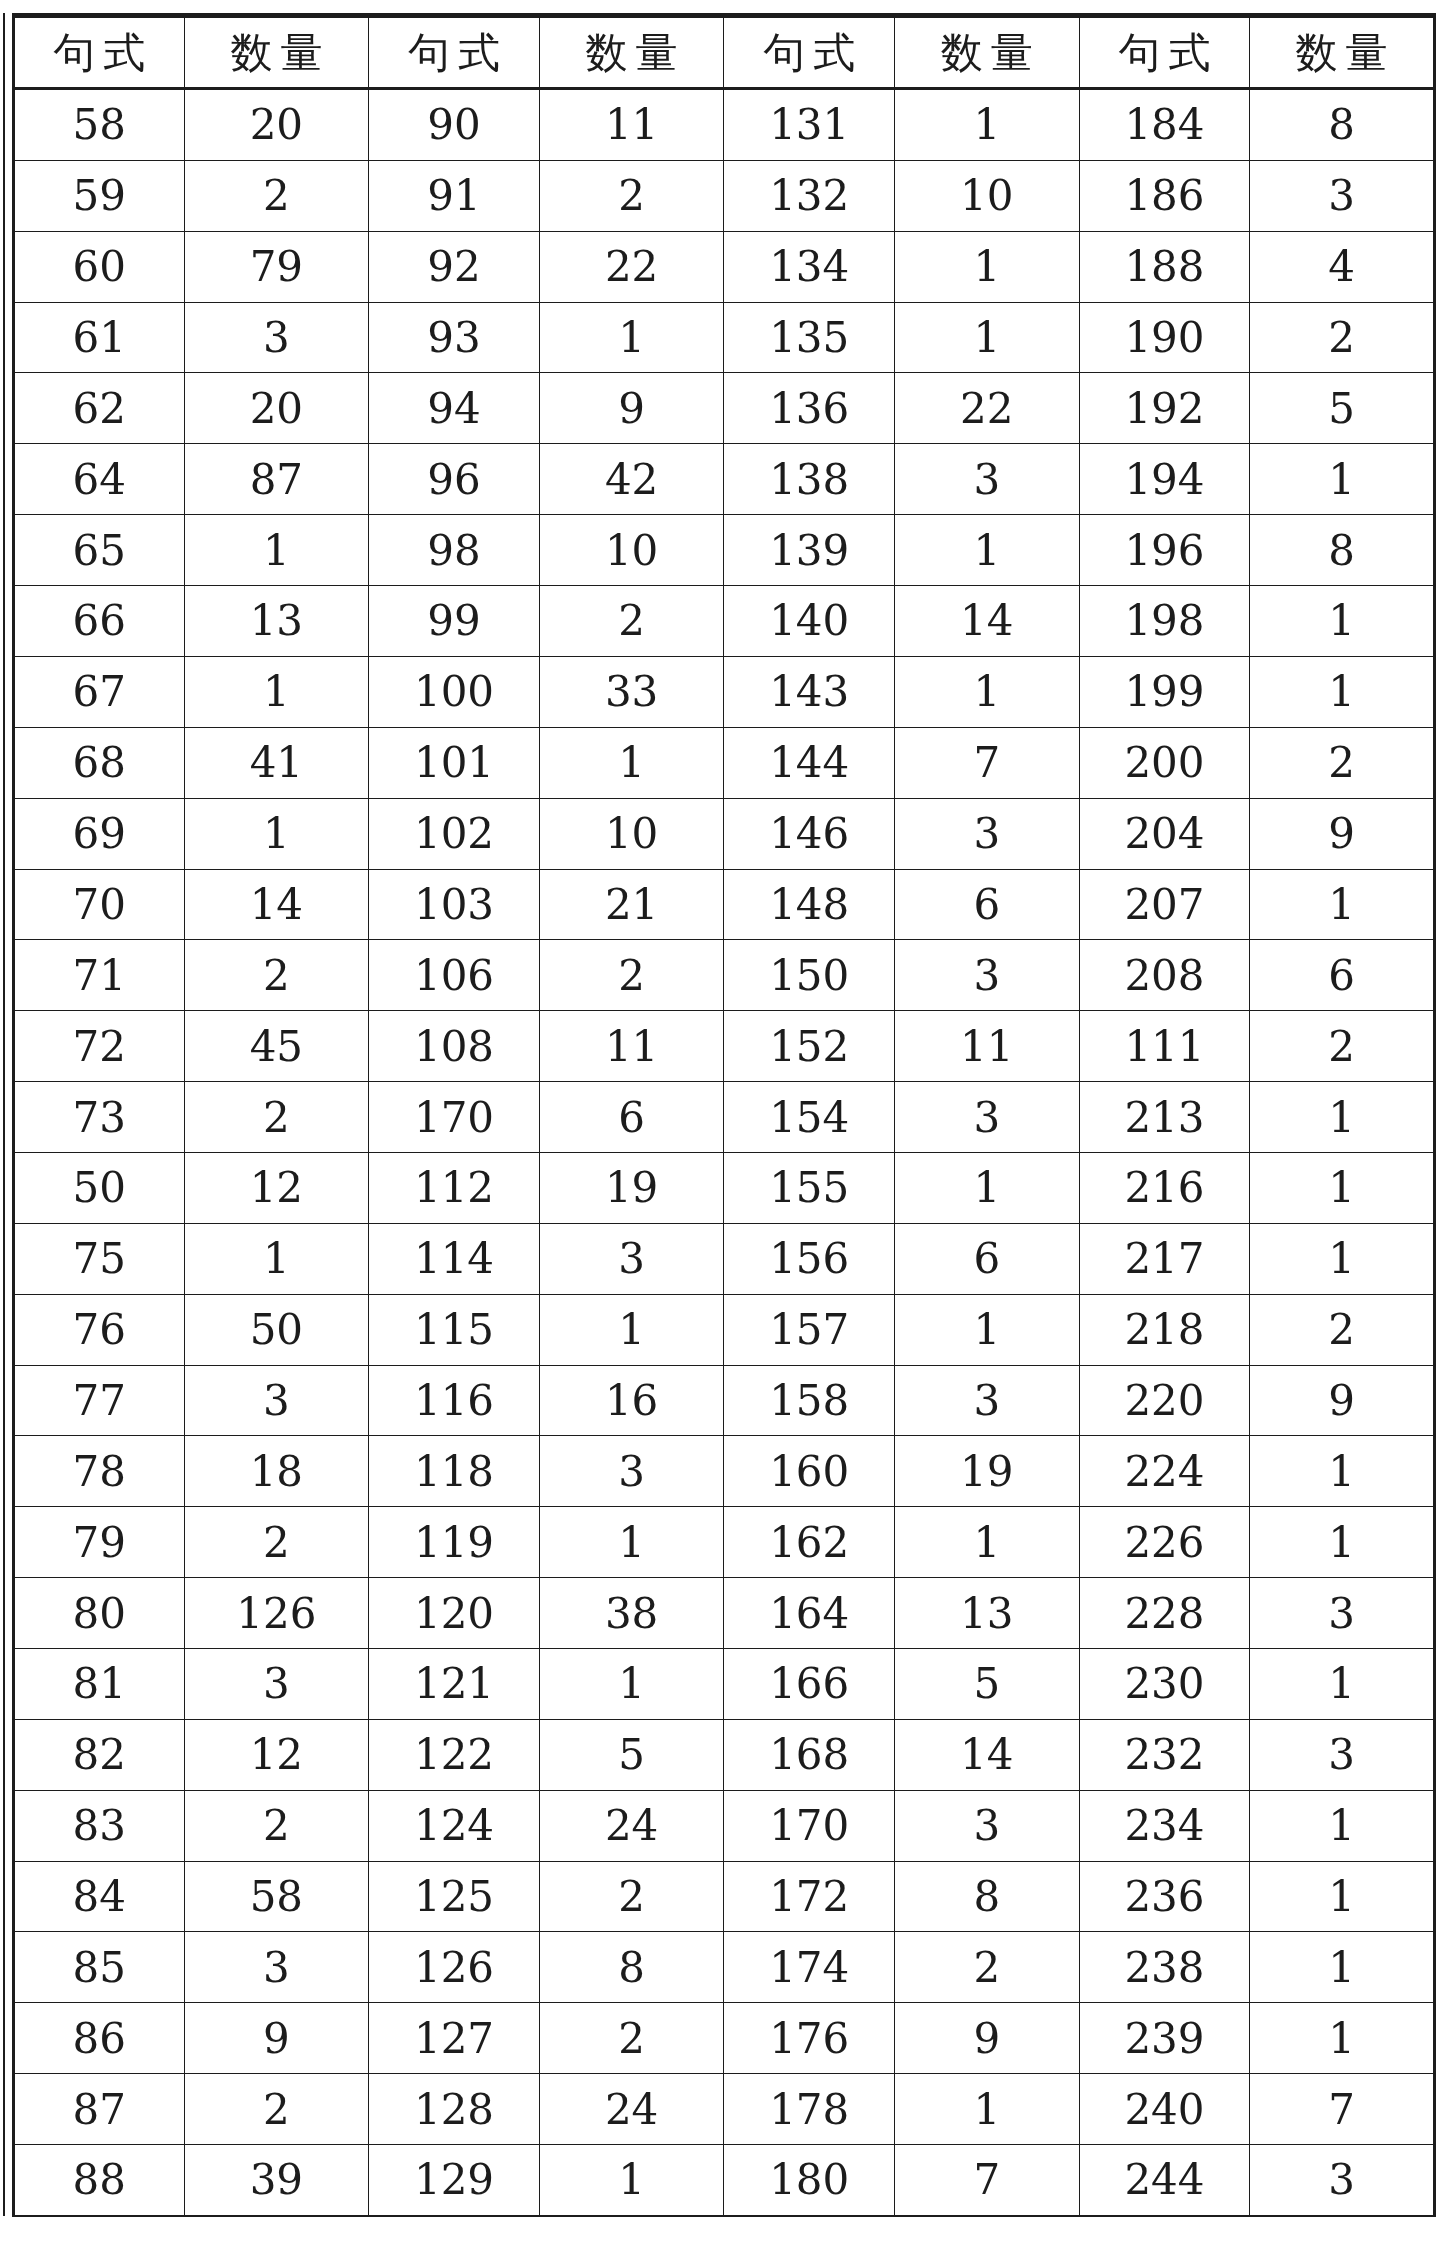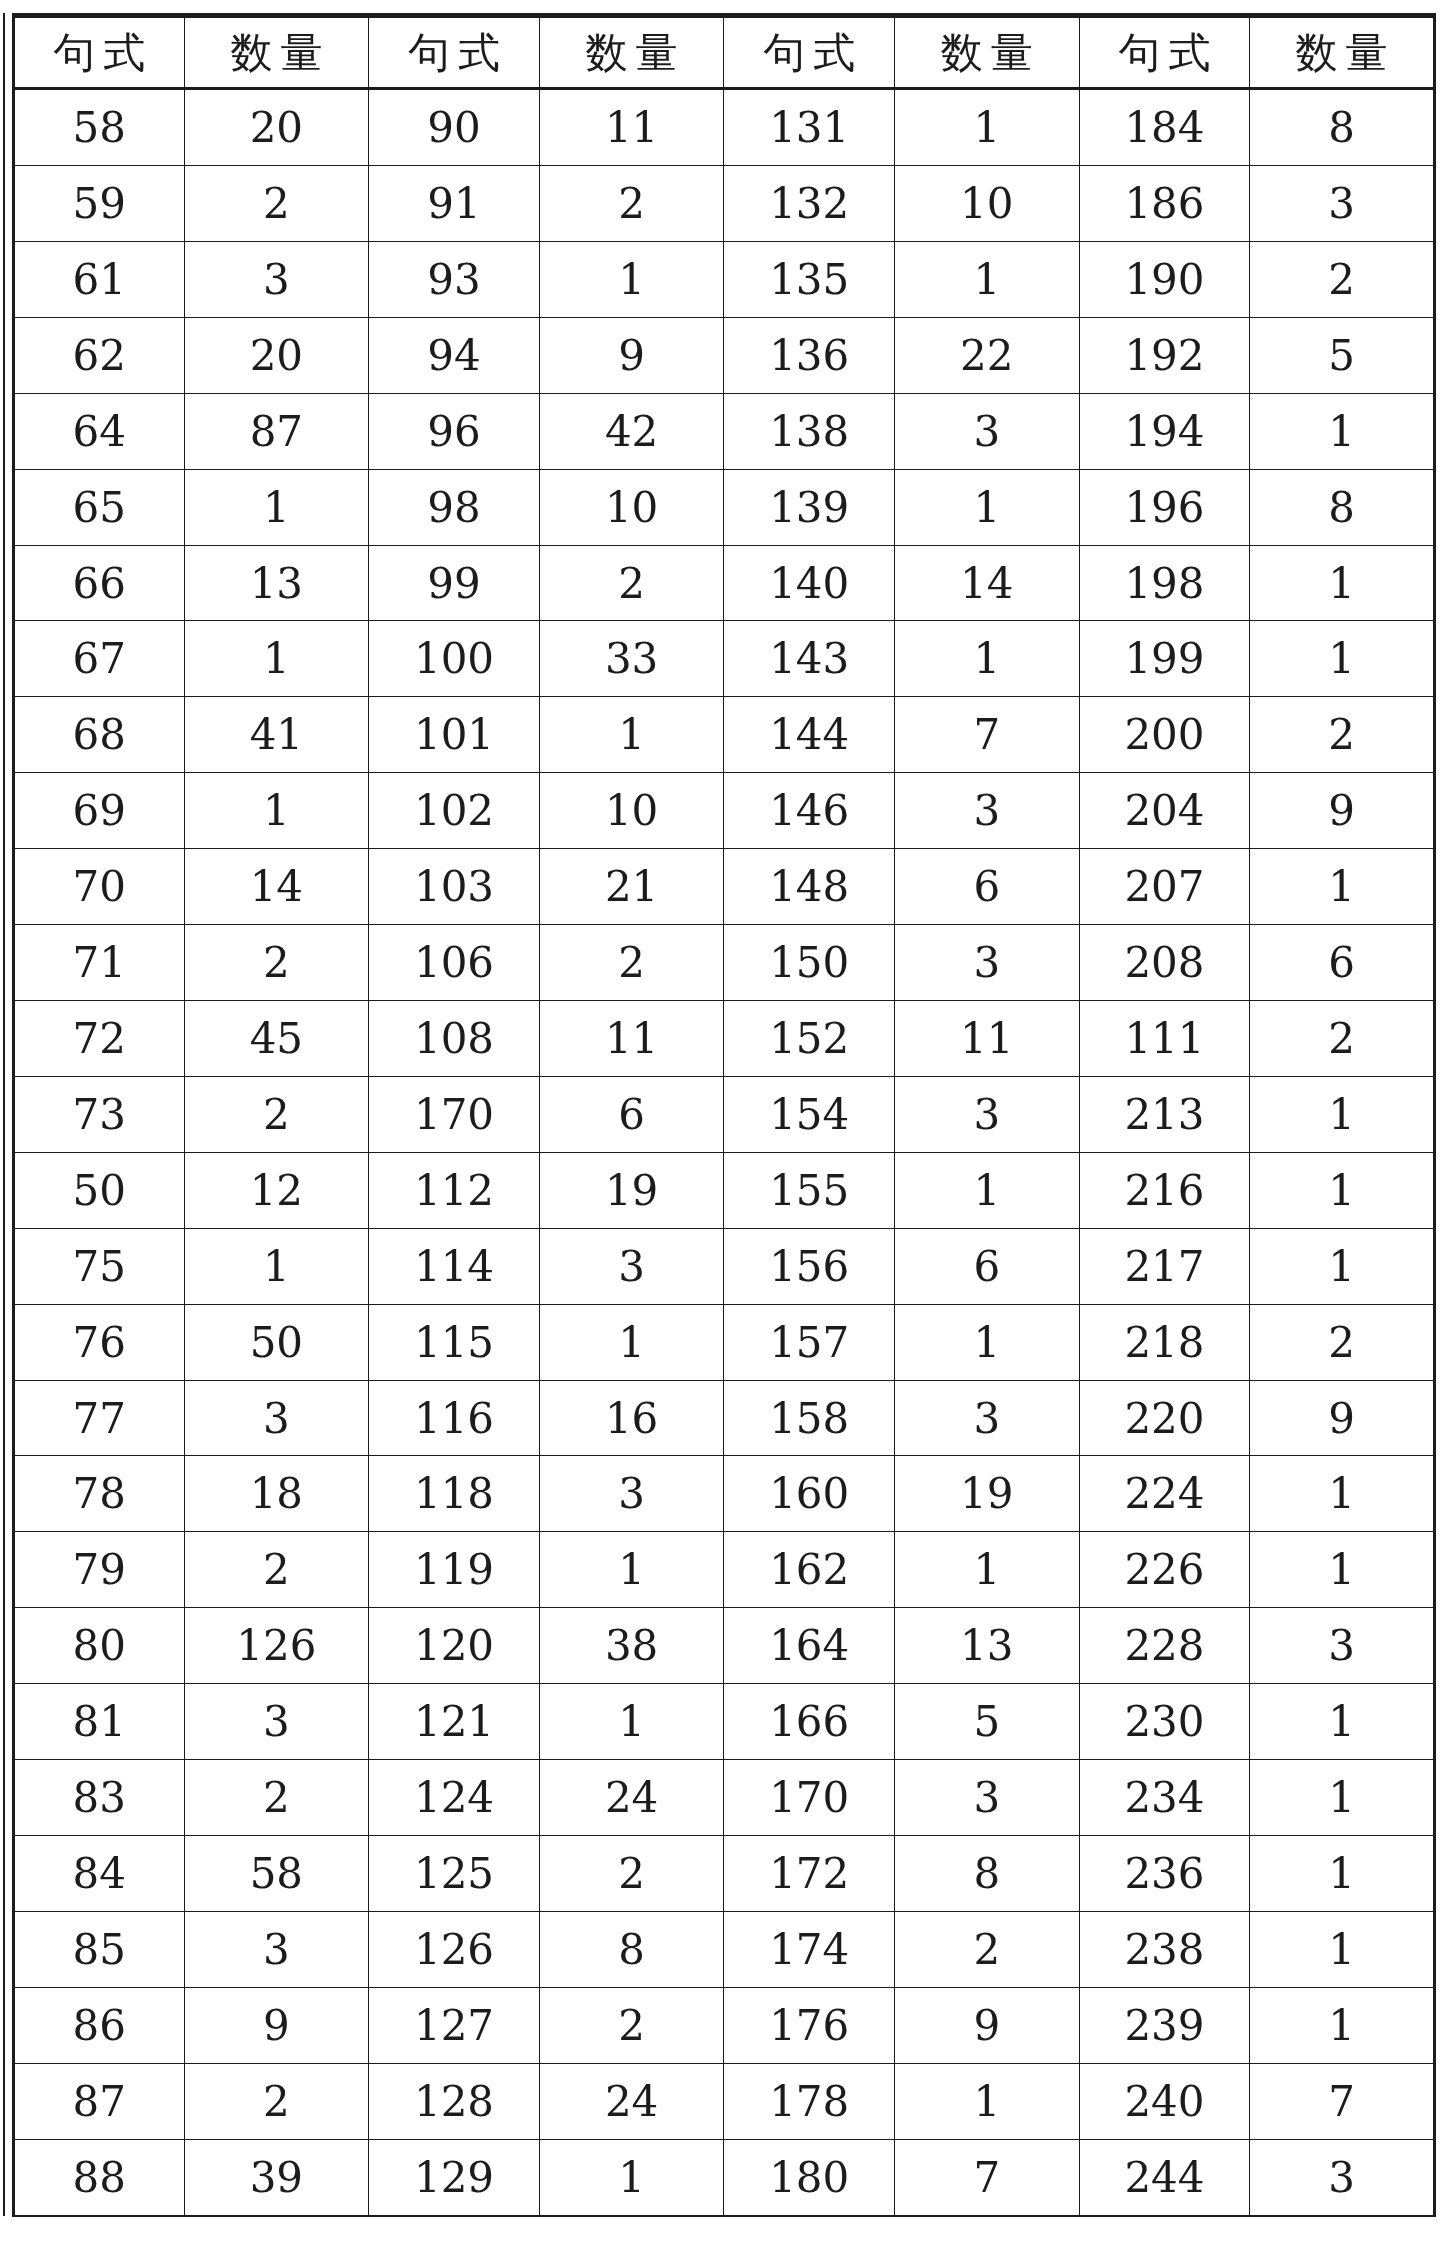--- a/index.html
+++ b/index.html
@@ -113,20 +113,30 @@
           <td>59</td>
           <td>2</td>
           <td class="group-start">91</td>
           <td>2</td>
           <td class="group-start">132</td>
           <td>10</td>
           <td class="group-start">186</td>
           <td>3</td>
         </tr>
         <tr>
+          <td>60</td>
+          <td>79</td>
+          <td class="group-start">92</td>
+          <td>22</td>
+          <td class="group-start">134</td>
+          <td>1</td>
+          <td class="group-start">188</td>
+          <td>4</td>
+        </tr>
+        <tr>
           <td>61</td>
           <td>3</td>
           <td class="group-start">93</td>
           <td>1</td>
           <td class="group-start">135</td>
           <td>1</td>
           <td class="group-start">190</td>
           <td>2</td>
         </tr>
         <tr>
@@ -313,20 +323,30 @@
           <td>81</td>
           <td>3</td>
           <td class="group-start">121</td>
           <td>1</td>
           <td class="group-start">166</td>
           <td>5</td>
           <td class="group-start">230</td>
           <td>1</td>
         </tr>
         <tr>
+          <td>82</td>
+          <td>12</td>
+          <td class="group-start">122</td>
+          <td>5</td>
+          <td class="group-start">168</td>
+          <td>14</td>
+          <td class="group-start">232</td>
+          <td>3</td>
+        </tr>
+        <tr>
           <td>83</td>
           <td>2</td>
           <td class="group-start">124</td>
           <td>24</td>
           <td class="group-start">170</td>
           <td>3</td>
           <td class="group-start">234</td>
           <td>1</td>
         </tr>
         <tr>

